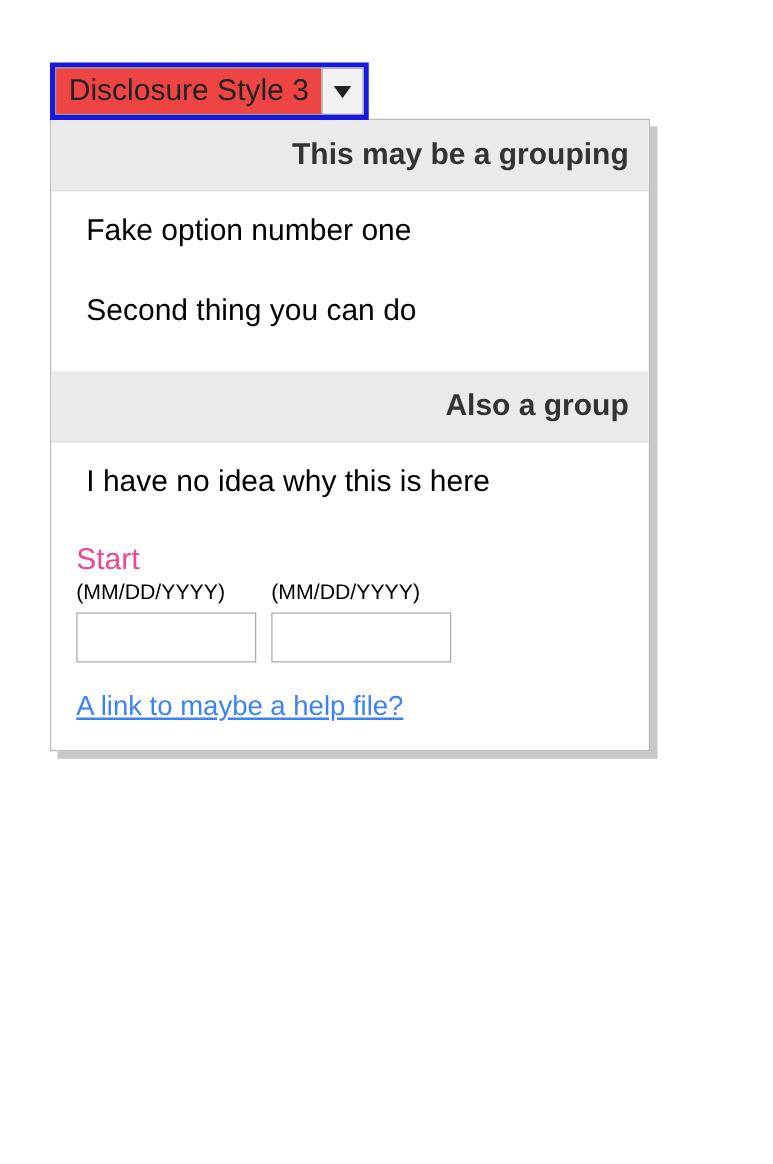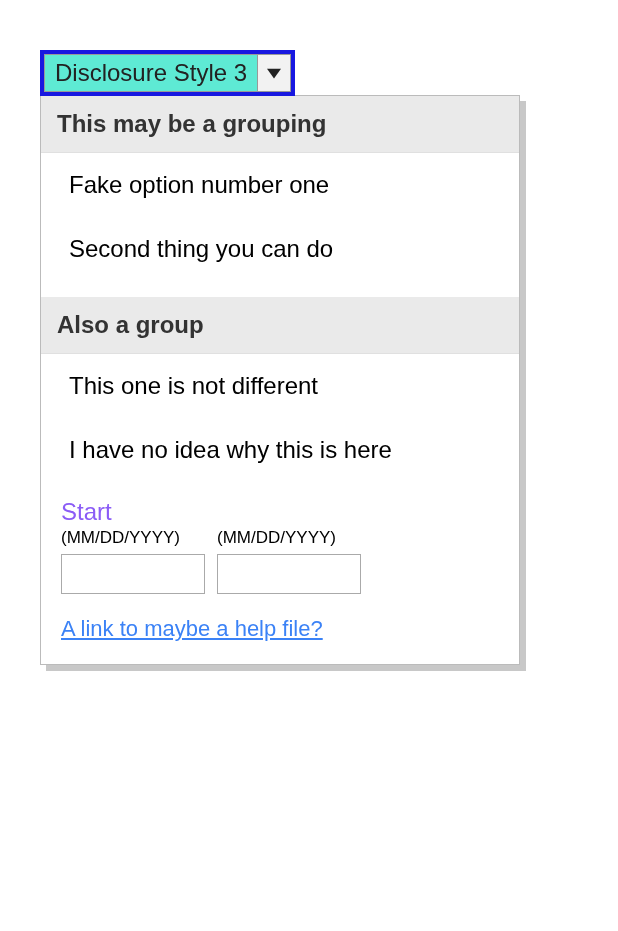--- a/index.html
+++ b/index.html
@@ -26,21 +26,21 @@
       cursor: pointer;
       position: relative;
       z-index: 2;
     }
     .disclosure-trigger-label {
       padding: 4px 10px;
       font-size: 24px;
       color: #222;
       border: 1px solid #999;
       border-right: none;
-      background: #5eead4;
+      background: #ef4444;
     }
     .disclosure-trigger-arrow {
       display: flex;
       align-items: center;
       justify-content: center;
       width: 34px;
       border: 1px solid #999;
       background: #f2f2f2;
     }
     .disclosure-trigger-arrow svg {
@@ -54,20 +54,21 @@
       margin-top: -1px;
       width: 100%;
     }
     .group-header {
       background: #eaeaea;
       padding: 14px 16px;
       font-size: 24px;
       font-weight: 700;
       color: #333;
       border-bottom: 1px solid #e0e0e0;
+      text-align: right;
     }
     .group-header:not(:first-child) {
       margin-top: 16px;
     }
     .option-item {
       padding: 18px 20px 18px 28px;
       font-size: 24px;
       color: #000000;
       cursor: pointer;
     }
@@ -78,21 +79,21 @@
       display: flex;
       align-items: flex-end;
       gap: 12px;
     }
     .date-field {
       display: flex;
       flex-direction: column;
     }
     .date-label {
       font-size: 24px;
-      color: #8b5cf6;
+      color: #ec4899;
     }
     .date-format {
       font-size: 17px;
       color: #000000;
       margin-top: 2px;
       margin-bottom: 6px;
     }
     .date-input {
       width: 144px;
       height: 40px;
@@ -133,21 +134,20 @@
     </span>
   </div>
 
   <div class="panel">
 
     <div class="group-header">This may be a grouping</div>
     <div class="option-item">Fake option number one</div>
     <div class="option-item">Second thing you can do</div>
 
     <div class="group-header">Also a group</div>
-    <div class="option-item">This one is not different</div>
     <div class="option-item">I have no idea why this is here</div>
 
 
     <div class="date-section">
       <div class="date-row">
         <div class="date-field">
           <span class="date-label">Start</span>
           <span class="date-format">(MM/DD/YYYY)</span>
           <input class="date-input" type="text" value="" style="">
         </div>

